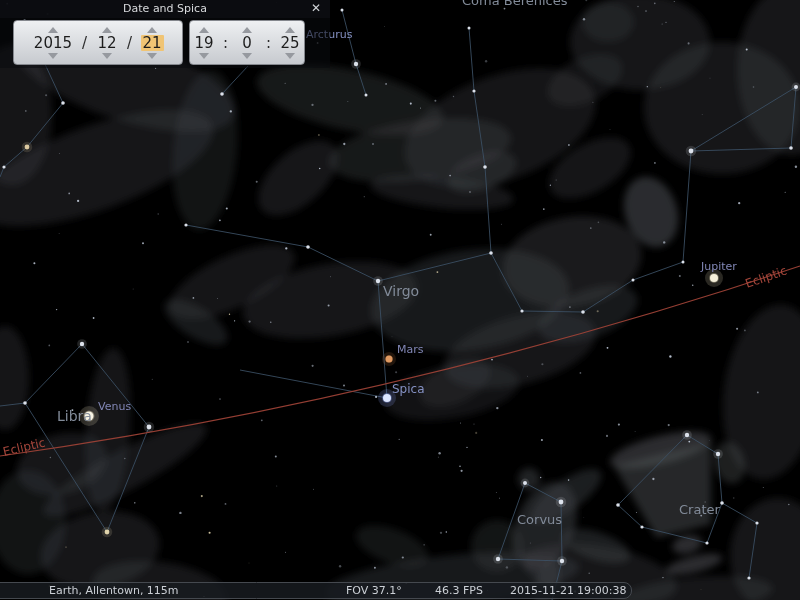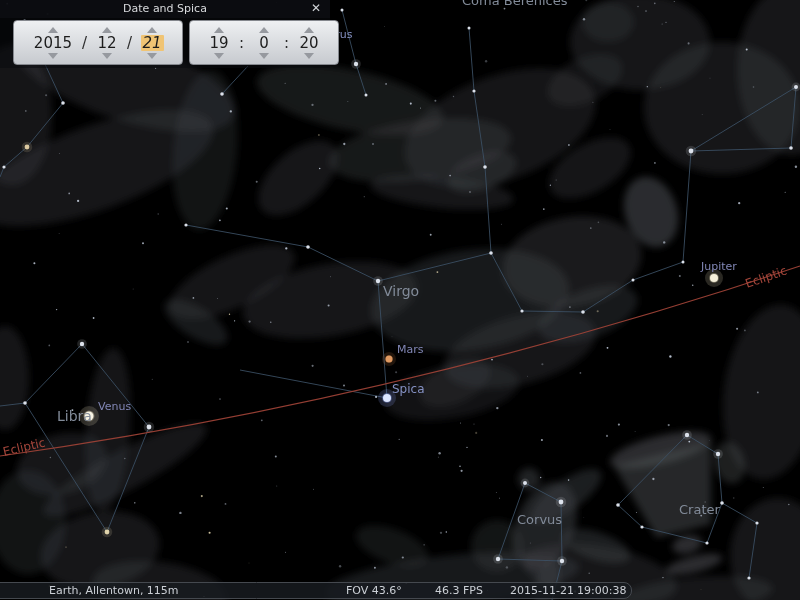--- a/index.html
+++ b/index.html
@@ -11,28 +11,28 @@
   
   #dialog{position:absolute;left:0;top:0;width:330px;height:68px;z-index:10;
     background:rgba(10,11,15,.55);}
   #dlg-titlebar{position:relative;height:18px;background:rgba(13,14,18,.82);
     color:#d8dadd;font-size:11px;line-height:18px;text-align:center;cursor:move;}
   #dlg-close{position:absolute;right:7px;top:0;width:14px;height:18px;line-height:17px;
     color:#d2d5d9;font-size:12px;text-align:center;cursor:pointer;}
   .panel{position:absolute;top:20px;height:45px;border:1px solid #84878d;border-radius:4px;
     background:linear-gradient(#eef0f2,#c7cacf);display:flex;align-items:center;justify-content:center;}
   #date-panel{left:13px;width:170px;}
-  #time-panel{left:189px;width:150px;}
+  #time-panel{left:189px;width:116px;}
   .spincol{display:flex;flex-direction:column;align-items:center;justify-content:flex-start;gap:2px;}
   .w-year{width:48px;} .w-2{width:30px;}
   .tri{width:0;height:0;border-left:5px solid transparent;border-right:5px solid transparent;cursor:pointer;}
   .tri-up{border-bottom:6px solid #96999f;}
   .tri-down{border-top:6px solid #96999f;}
   .numval{font-size:15px;line-height:16px;color:#1c1c1c;}
-  .hl{background:#f0c474;padding:0 2px;border-radius:1px;font-style:italic;}
+  .hl{background:#f0c474;padding:0 2px;border-radius:1px;}
   .sep{font-size:15px;color:#2b2b2b;padding:0 5px;}
 
   
   #statusbar{position:absolute;left:-8px;bottom:1px;width:640px;height:17px;z-index:5;
     background:rgba(24,27,32,.85);border:1px solid #45494f;border-radius:8px;
     font-size:11px;color:#ccd0d6;}
   #statusbar span{position:absolute;top:1px;white-space:nowrap;}
   #sb-location{left:56px;} #sb-fov{left:353px;} #sb-fps{left:442px;}
   #sb-date{left:517px;} #sb-time{left:584px;}
 </style>
@@ -450,27 +450,27 @@
       </div>
       <div class="sep">:</div>
       <div class="spincol w-2">
         <div class="tri tri-up"></div>
         <div class="numval">0</div>
         <div class="tri tri-down"></div>
       </div>
       <div class="sep">:</div>
       <div class="spincol w-2">
         <div class="tri tri-up"></div>
-        <div class="numval">20</div>
+        <div class="numval">25</div>
         <div class="tri tri-down"></div>
       </div>
     </div>
   </div>
 
   <div id="statusbar">
     <span id="sb-location">Earth, Allentown, 115m</span>
-    <span id="sb-fov">FOV 43.6°</span>
+    <span id="sb-fov">FOV 37.1°</span>
     <span id="sb-fps">46.3 FPS</span>
     <span id="sb-date">2015-11-21</span>
     <span id="sb-time">19:00:38</span>
   </div>
 
 </div>
 
 </body></html>

